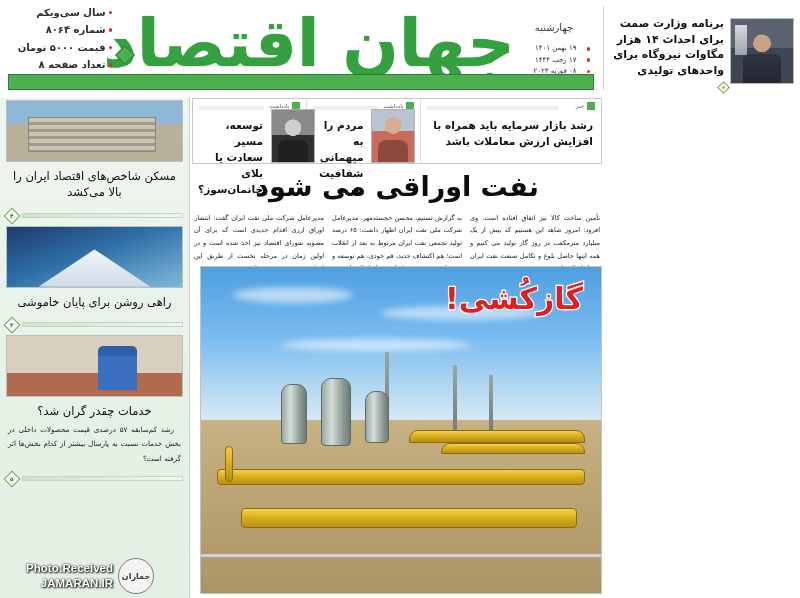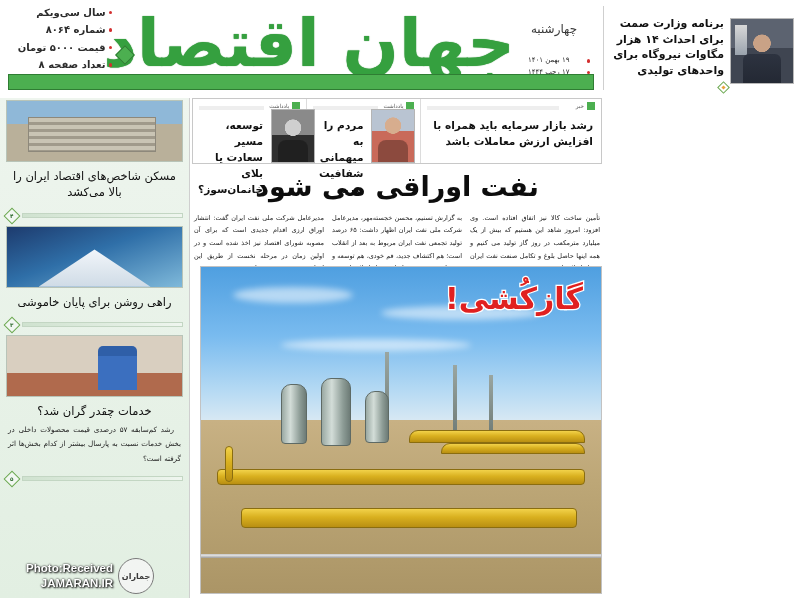--- a/index.html
+++ b/index.html
@@ -43,22 +43,22 @@
   }
   .mh-lead-diamond::after{
     content:""; position:absolute; inset:2px; background:#e8a33d;
   }
   .mh-sep-v { position:absolute; right:196px; top:6px; width:1px; height:84px; background:#cfcfcf; }
 
   .mh-dates {
     position: absolute; right: 204px; top: 20px; width: 84px; text-align: center;
     font-size: 7px; color: #2b2b2b; line-height: 1.62; direction: rtl;
   }
-  .mh-dates .dow { font-size: 12px; color:#3a3a3a; margin-bottom: 16px; letter-spacing:1px; }
-  .mh-dates .d-row { display: flex; align-items: center; justify-content: flex-start; gap: 17px; padding-right:6px;}
+  .mh-dates .dow { font-size: 10px; color:#3a3a3a; margin-bottom: 7px; letter-spacing:1px; }
+  .mh-dates .d-row { display: flex; align-items: center; justify-content: flex-start; gap: 10px; padding-right:6px;}
   .mh-dates .dot { width: 3.5px; height: 3.5px; border-radius: 50%; background: #d32f2f; flex: none; }
 
   .mh-logo {
     position: absolute; right: 290px; top: -4px; width: 402px; height: 96px;
     display: flex; align-items: center; justify-content: center;
     color: #35a03f; font-size: 66px; font-weight: bold; line-height: 1;
     letter-spacing: -2px; white-space: nowrap;
     text-shadow: 0 0 1px #2d8a35;
   }
 

